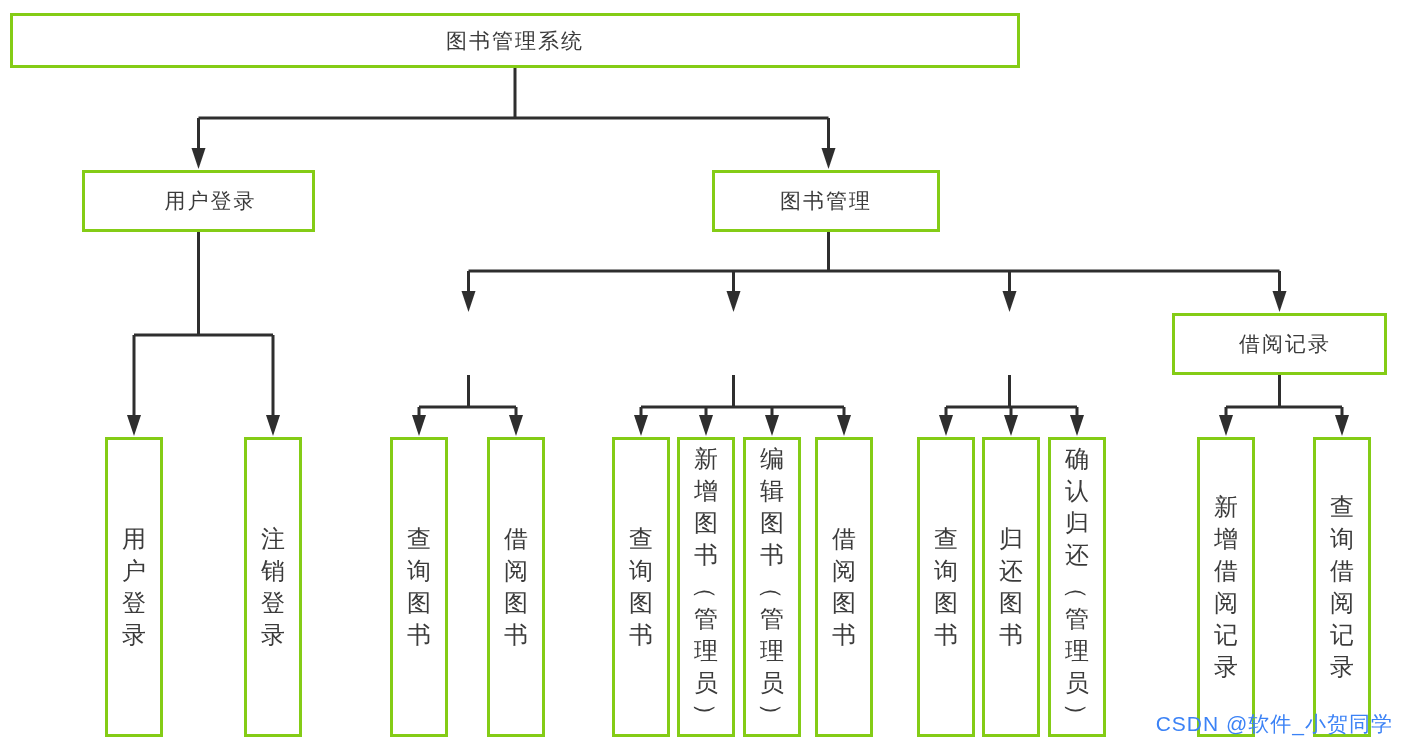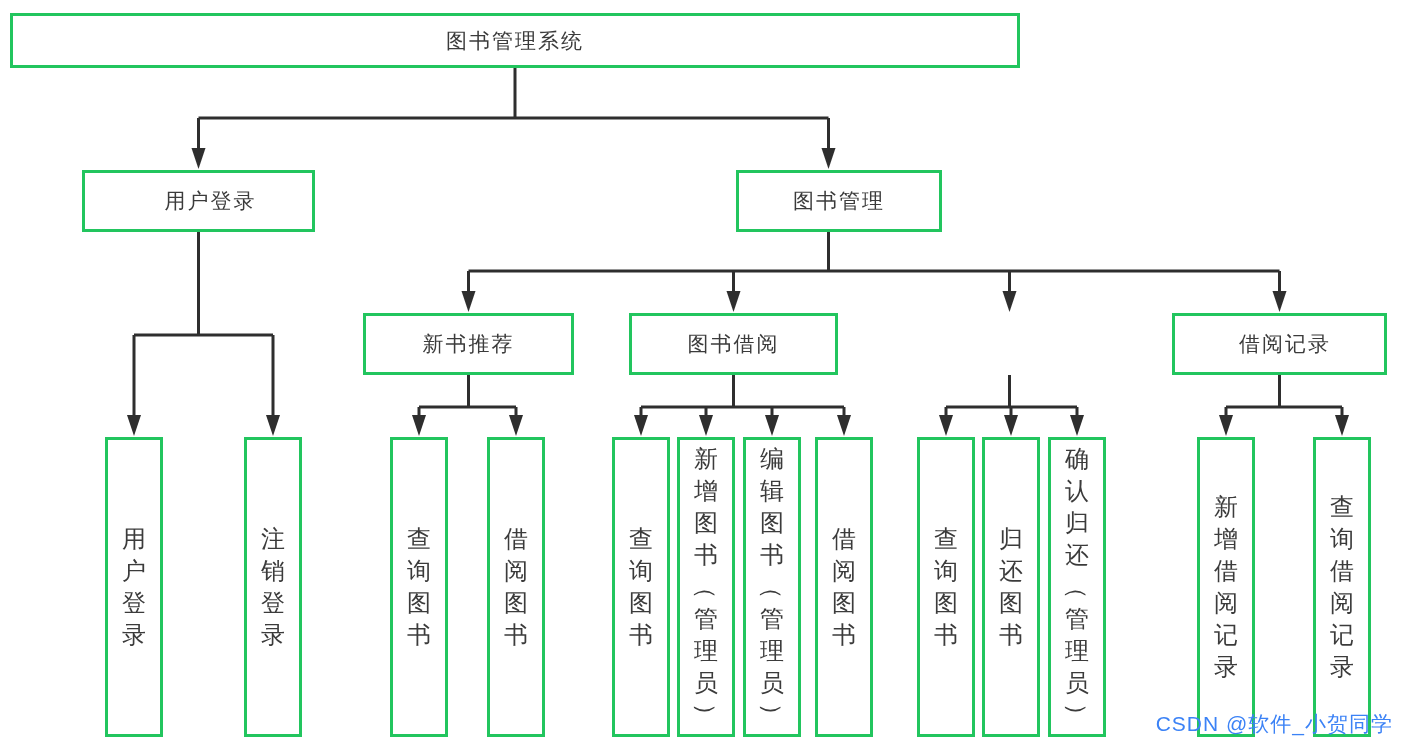--- a/index.html
+++ b/index.html
@@ -12,21 +12,21 @@
     overflow: hidden;
   }
   .connectors {
     position: absolute;
     left: 0; top: 0;
     z-index: 0;
   }
   .node {
     position: absolute;
     box-sizing: border-box;
-    border: 3px solid #22c55e;
+    border: 3px solid #84cc16;
     background: #ffffff;
     color: #3b3b3b;
     z-index: 1;
   }
   .h-node {
     display: flex;
     align-items: center;
     justify-content: center;
     font-size: 21px;
     letter-spacing: 2px;
@@ -106,30 +106,24 @@
     </g>
   </svg>
 
   <div class="node h-node" style="left:10px; top:13px; width:1010px; height:55px;">
     <span>图书管理系统</span>
   </div>
 
   <div class="node h-node" style="left:82px; top:170px; width:233px; height:62px;padding-left:24px;">
     <span>用户登录</span>
   </div>
-  <div class="node h-node" style="left:736px; top:170px; width:206px; height:62px;">
+  <div class="node h-node" style="left:712px; top:170px; width:228px; height:62px;">
     <span>图书管理</span>
   </div>
 
-  <div class="node h-node" style="left:363px; top:313px; width:211px; height:62px;">
-    <span>新书推荐</span>
-  </div>
-  <div class="node h-node" style="left:629px; top:313px; width:209px; height:62px;">
-    <span>图书借阅</span>
-  </div>
   <div class="node h-node" style="left:1172px; top:313px; width:215px; height:62px;padding-left:11px;">
     <span>借阅记录</span>
   </div>
 
   <div class="node v-node" style="left:105px;">
     <div class="vlabel">
         <div class="vchar">用</div>
         <div class="vchar">户</div>
         <div class="vchar">登</div>
         <div class="vchar">录</div>

